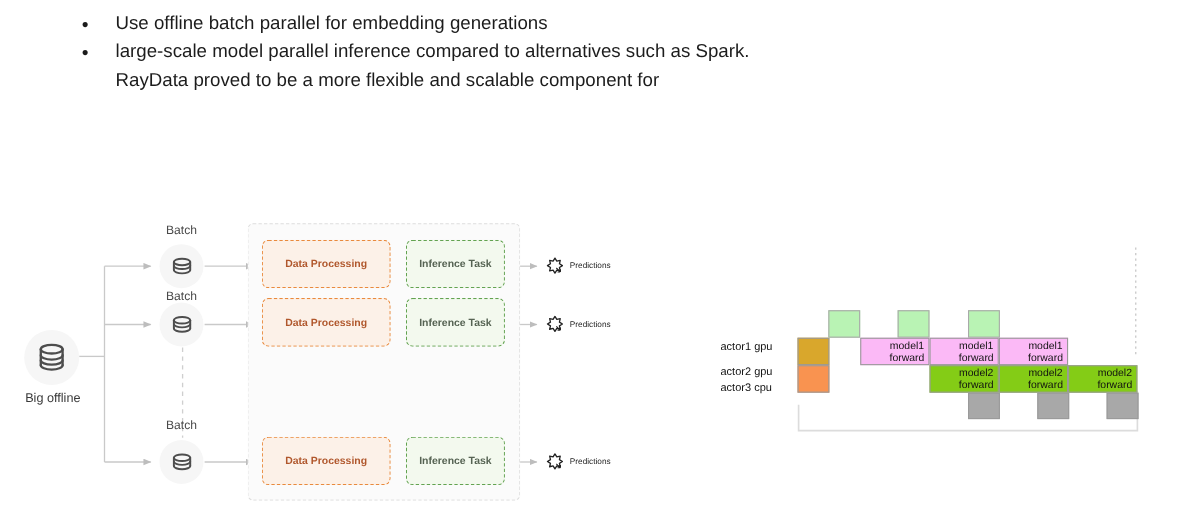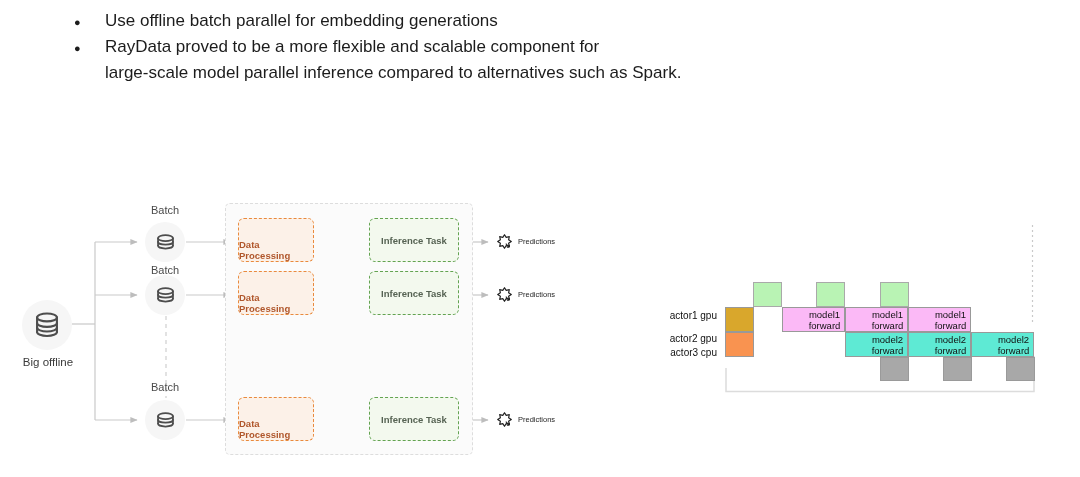--- a/index.html
+++ b/index.html
@@ -15,54 +15,54 @@
   .bullet .dot{position:absolute;left:9px;top:1px;font-size:11px;color:#1c1c1c;}
   
   .node-circle{position:absolute;border-radius:50%;background:#f6f6f6;display:flex;align-items:center;justify-content:center;}
   .node-label{position:absolute;text-align:center;color:#3a3a3a;}
   .big-label{font-size:11.5px;line-height:12px;}
   .batch-label{font-size:11px;line-height:9px;color:#4a4a4a;}
   .workers-box{position:absolute;left:225px;top:203px;width:248px;height:252px;
     background:#fbfbfb;border:1px dashed #dddddd;border-radius:5px;box-sizing:border-box;}
   .task-box{position:absolute;border-radius:6px;box-sizing:border-box;
     display:flex;align-items:center;justify-content:center;font-size:9.5px;font-weight:600;}
-  .dp-box{left:238px;width:76px;height:44px;background:#fcf1e8;border:1.5px dashed #e98a3d;color:#b0572c;align-items:flex-end;}
+  .dp-box{left:238px;width:117px;height:44px;background:#fcf1e8;border:1.5px dashed #e98a3d;color:#b0572c;}
   .it-box{left:369px;width:90px;height:44px;background:#f3f9ee;border:1.5px dashed #63a351;color:#566353;}
   .pred-wrap{position:absolute;display:flex;align-items:center;gap:5px;}
   .pred-text{font-size:7.5px;font-weight:500;color:#1f1f1f;line-height:10px;}
   
-  .actor-label{position:absolute;left:655px;width:62px;text-align:right;font-size:10px;line-height:11px;color:#111;}
+  .actor-label{position:absolute;left:655px;width:62px;text-align:left;font-size:10px;line-height:11px;color:#111;}
   .gblock{position:absolute;box-sizing:border-box;border:1px solid #999999;
     display:flex;align-items:center;justify-content:center;}
   .gblock .block-label{white-space:pre-line;text-align:center;font-size:9.5px;line-height:11px;color:#111;margin-left:22px;}
   .c-init1{background:#d9a72c;}
   .c-init2{background:#f99350;}
   .c-load{background:#b9f3b4;border-color:#a9a9a9;}
   .c-m1{background:#fbb9f6;}
-  .c-m2{background:#5eead4;}
+  .c-m2{background:#84cc16;}
   .c-out{background:#a8a8a8;border-color:#9a9a9a;}
   svg.layer{position:absolute;left:0;top:0;pointer-events:none;}
   .icon-svg{display:block;}
 </style>
 </head>
 <body>
 
 <div class="slide">
 
   <div class="header">
     <div class="bullets">
       <div class="bullet">
         <span class="dot">●</span>
         <div>Use offline batch parallel for embedding generations</div>
         <div></div>
       </div>
       <div class="bullet">
         <span class="dot">●</span>
+        <div>large-scale model parallel inference compared to alternatives such as Spark.</div>
         <div>RayData proved to be a more flexible and scalable component for</div>
-        <div>large-scale model parallel inference compared to alternatives such as Spark.</div>
       </div>
     </div>
   </div>
 
   <svg class="layer" width="1080" height="477" viewBox="0 0 1080 477">
     <defs>
       <marker id="arw" markerWidth="7" markerHeight="6" refX="5.5" refY="2.5" orient="auto">
         <path d="M0,0 L6,2.5 L0,5 Z" fill="#bdbdbd"></path>
       </marker>
     </defs>

